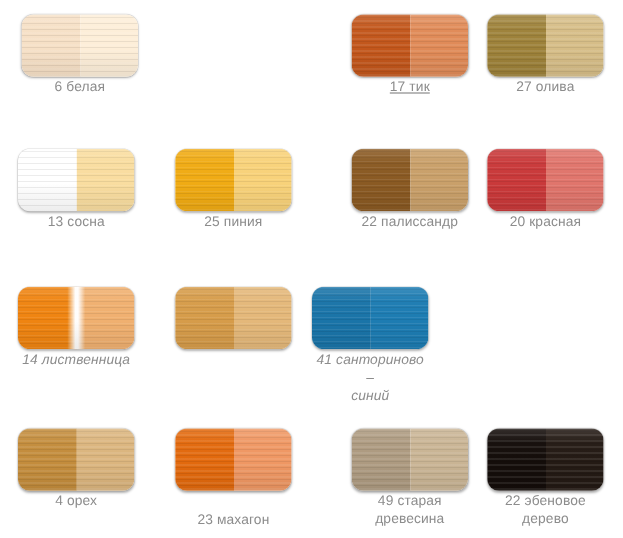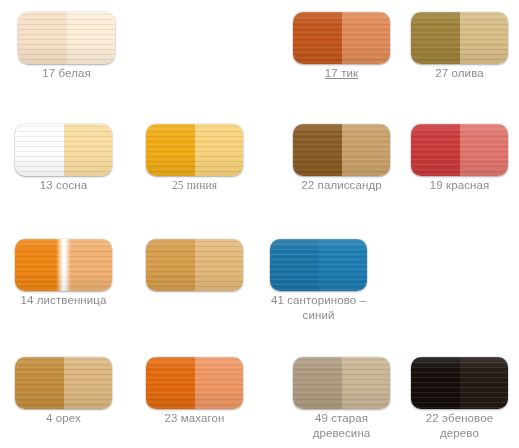--- a/index.html
+++ b/index.html
@@ -32,33 +32,33 @@
   .row {
     position: absolute;
     left: 0;
     width: 259px;
     height: 112px;
     display: flex;
     justify-content: flex-start;
   }
   .row.r0 { top: 0px; }
   .row.r1 { top: 112px; }
-  .row.r2 { top: 227px; }
+  .row.r2 { top: 227px; font-style: italic; }
   .row.r3 { top: 345px; }
 
   .cell {
     position: relative;
     width: 115px;
     height: 100px;
     box-sizing: border-box;
   }
   .group.left  .cell:first-child { margin-left: 15px; }
   .group.left  .cell:last-child  { margin-left: 18px; }
   .group.right .cell:first-child { margin-left: 33px; }
-  .group.right .cell:last-child  { margin-left: 10px; }
+  .group.right .cell:last-child  { margin-left: 0; }
 
   .swatch {
     position: relative;
     width: 97px;
     height: 52px;
     border-radius: 10px;
     overflow: hidden;
     box-shadow: 0 1px 2px rgba(0,0,0,0.30),
                 0 0 0 0.5px rgba(0,0,0,0.10);
     margin-top: 12px;
@@ -132,42 +132,42 @@
 
   <div class="group left">
     <div class="row r0">
       <div class="cell">
         <div class="swatch">
           <div class="half l" style="background: rgb(246, 224, 198);"></div>
           <div class="half r" style="background: rgb(253, 238, 216);"></div>
           <div class="grain"></div>
           <div class="sheen"></div>
         </div>
-        <div class="caption" style="color: rgb(140, 140, 140);">17 белая</div>
+        <div class="caption" style="color: rgb(140, 140, 140);">6 белая</div>
       </div>
     </div>
 
     <div class="row r1">
       <div class="cell">
         <div class="swatch">
           <div class="half l"></div>
           <div class="half r" style="background: rgb(249, 221, 160);"></div>
           <div class="grain"></div>
           <div class="sheen"></div>
         </div>
         <div class="caption" style="color: rgb(140, 140, 140);">13 сосна</div>
       </div>
       <div class="cell">
         <div class="swatch">
           <div class="half l" style="background: rgb(240, 171, 20);"></div>
           <div class="half r" style="background: rgb(248, 210, 122);"></div>
           <div class="grain"></div>
           <div class="sheen"></div>
         </div>
-        <div class="caption" style="color: rgb(140, 140, 140); font-family: Liberation Serif, serif;">25 пиния</div>
+        <div class="caption" style="color: rgb(140, 140, 140);">25 пиния</div>
       </div>
     </div>
 
     <div class="row r2">
       <div class="cell">
         <div class="swatch">
           <div class="half l" style="background: rgb(239, 132, 17);"></div>
           <div class="half r" style="background: rgb(240, 176, 112);"></div>
           <div class="grain"></div>
           <div class="glare" style="left: 42%; width: 16%; background: linear-gradient(to right, rgba(255, 255, 255, 0) 0%, rgba(255, 255, 255, 0.98) 45%, rgba(255, 255, 255, 0.98) 60%, rgba(255, 255, 255, 0) 100%);"></div>
@@ -195,21 +195,21 @@
         </div>
         <div class="caption" style="color: rgb(140, 140, 140);">4 орех</div>
       </div>
       <div class="cell">
         <div class="swatch">
           <div class="half l" style="background: rgb(226, 105, 13);"></div>
           <div class="half r" style="background: rgb(239, 151, 99);"></div>
           <div class="grain"></div>
           <div class="sheen"></div>
         </div>
-        <div class="caption" style="color: rgb(140, 140, 140);">23 махагон</div>
+        <div class="caption" style="color: rgb(140, 140, 140); margin-top: 16px;">23 махагон</div>
       </div>
     </div>
   </div>
 
   <div class="group right">
     <div class="row r0">
       <div class="cell">
         <div class="swatch">
           <div class="half l" style="background: rgb(194, 86, 27);"></div>
           <div class="half r" style="background: rgb(224, 138, 87);"></div>
@@ -239,21 +239,21 @@
         </div>
         <div class="caption" style="color: rgb(140, 140, 140);">22 палиссандр</div>
       </div>
       <div class="cell">
         <div class="swatch">
           <div class="half l" style="background: rgb(201, 57, 58);"></div>
           <div class="half r" style="background: rgb(224, 117, 108);"></div>
           <div class="grain"></div>
           <div class="sheen"></div>
         </div>
-        <div class="caption" style="color: rgb(140, 140, 140);">19 красная</div>
+        <div class="caption" style="color: rgb(140, 140, 140);">20 красная</div>
       </div>
     </div>
 
     <div class="row r2">
       <div class="cell">
         <div class="swatch">
           <div class="half l" style="background: rgb(26, 116, 168);"></div>
           <div class="half r" style="background: rgb(29, 124, 178);"></div>
           <div class="grain"></div>
           <div class="sheen"></div>

